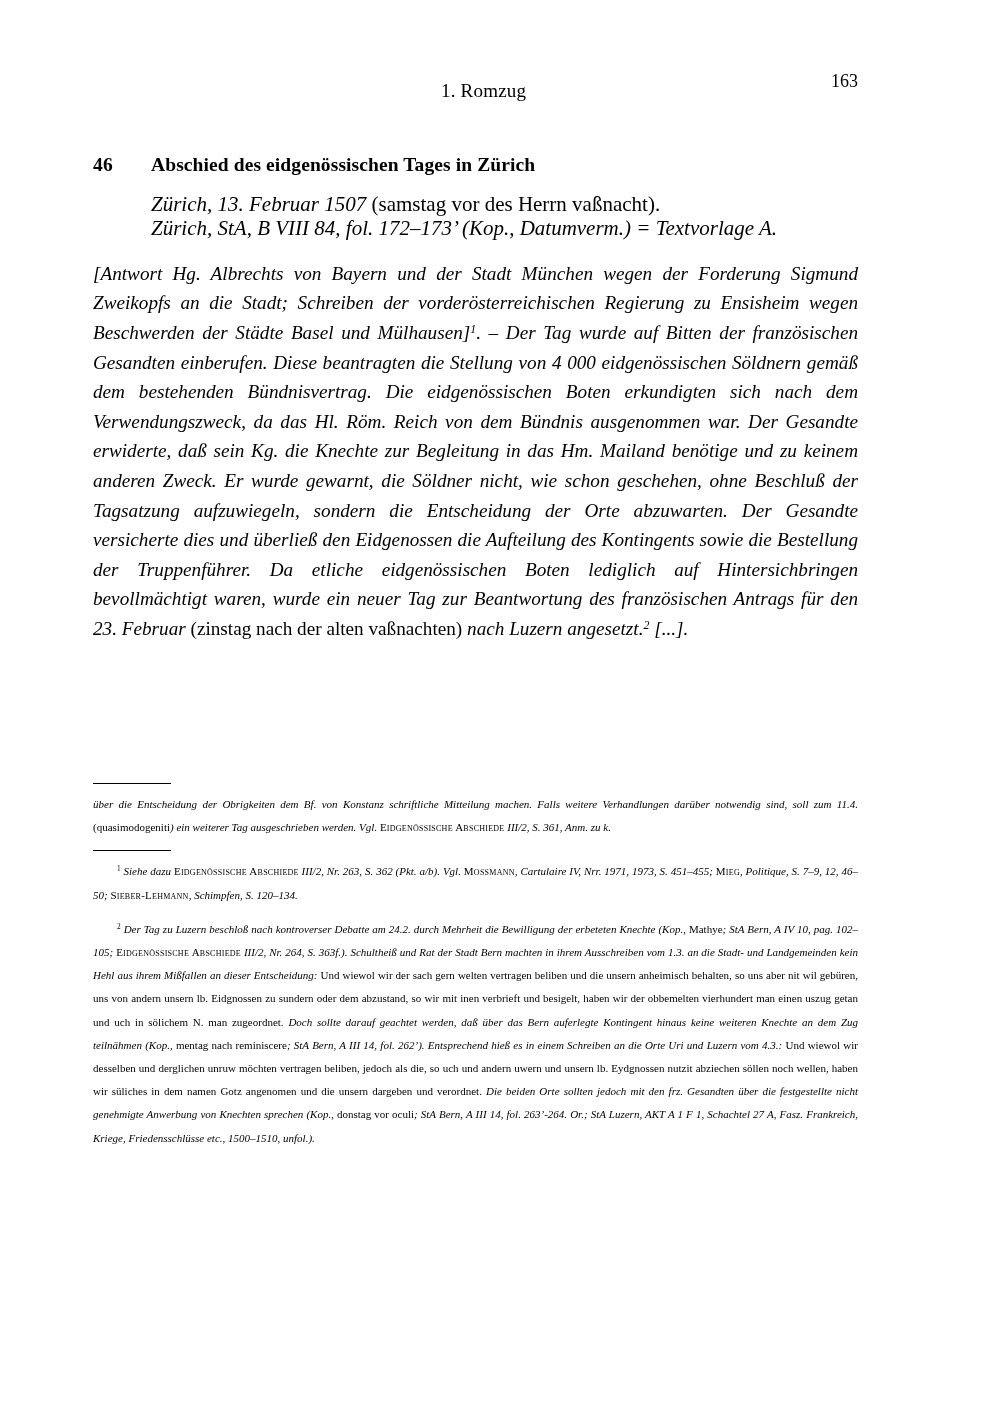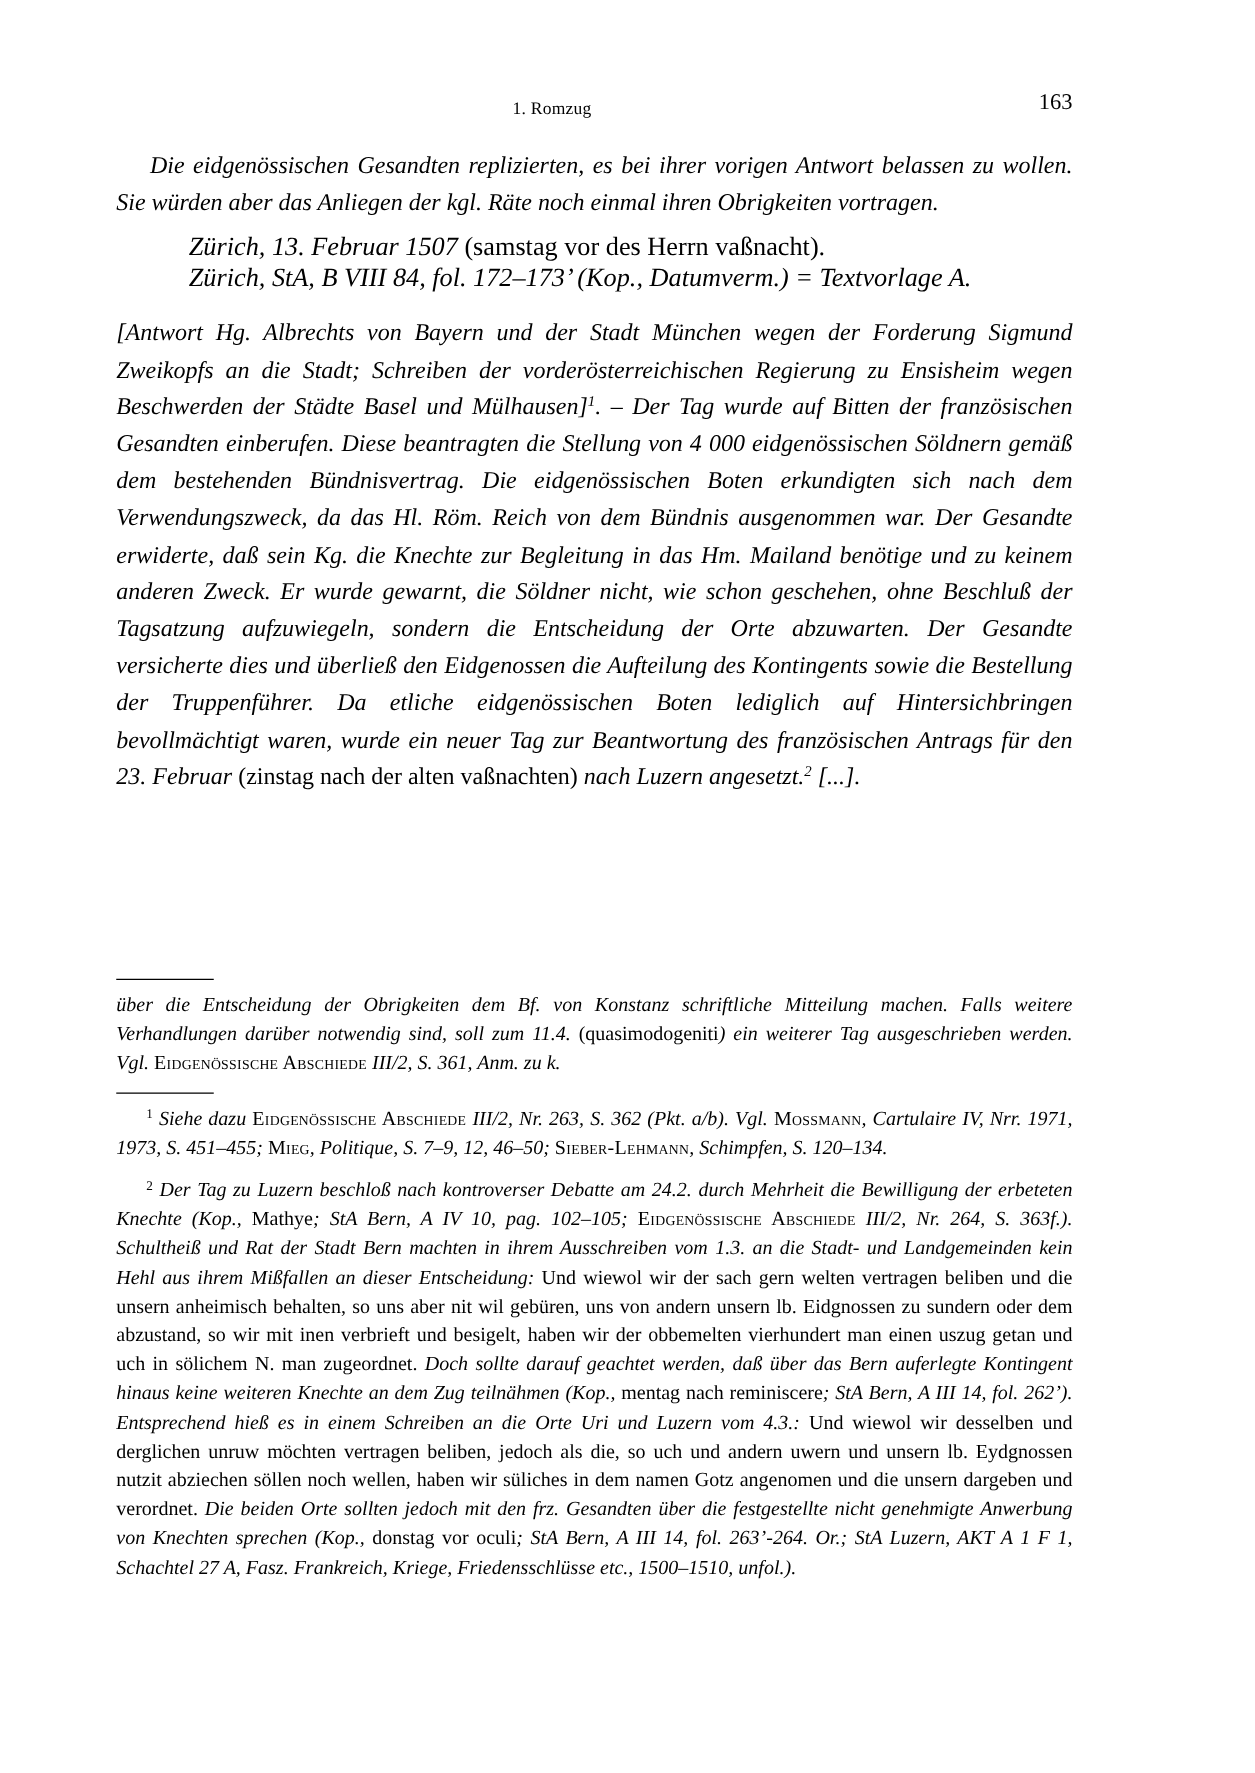--- a/index.html
+++ b/index.html
@@ -27,22 +27,22 @@
     position: absolute;
     left: 93px;
     top: 80px;
     width: 765px;
     height: 24px;
     display: flex;
     align-items: baseline;
   }
   .rh-title {
     position: absolute;
-    left: 317px;
-    font-size: 14px;
+    left: 348px;
+    font-size: 19px;
     letter-spacing: 0.2px;
   }
   .rh-folio {
     position: absolute;
     right: 0;
     font-size: 18px;
     line-height: 1;
     top: -8px;
   }
 
@@ -140,21 +140,21 @@
   }
 
   .fn-rule {
     width: 78px;
     height: 0;
     border-top: 1.3px solid #000;
     margin: 0 0 9px 0;
   }
 
   .fn {
-    font-size: 16px;
+    font-size: 11px;
     line-height: 23.2px;
     text-align: justify;
     text-justify: inter-word;
     font-style: italic;
   }
   .fn.carry { margin-bottom: 0; }
 
   .fn-block { margin-top: 11px; }
   .fn-block .fn { text-indent: 24px; }
 
@@ -174,22 +174,25 @@
 
 <div class="page">
 
   <div class="running-head">
     <span class="rh-title">1. Romzug</span>
     <span class="rh-folio">163</span>
   </div>
 
   <div class="textblock">
 
-    <p class="body-italic intro-para">Die eidgenössischen Gesandten replizierten, es bei ihrer vorigen Antwort belassen zu wollen. Sie würden aber das Anliegen der kgl. Räte noch einmal ihren Obrigkeiten vortragen.</p>
-
+
+    <div class="doc-heading">
+      <span class="doc-number">46</span>
+      <span class="doc-title">Abschied des eidgenössischen Tages in Zürich</span>
+    </div>
 
 
     <div class="source-lines">
       <div class="ln"><span>Zürich, 13. Februar 1507</span><span class="rom"> (samstag vor des Herrn vaßnacht).</span></div>
       <div class="ln">Zürich, StA, B VIII 84, fol. 172–173’ (Kop., Datumverm.) = Textvorlage A.</div>
     </div>
 
     <p class="body-italic regest-body"><span>[Antwort Hg. Albrechts von Bayern und der Stadt München wegen der Forderung Sigmund Zweikopfs an die Stadt; Schreiben der vorderösterreichischen Regierung zu Ensisheim wegen Beschwerden der Städte Basel und Mülhausen]</span><sup>1</sup><span>. – Der Tag wurde auf Bitten der französischen Gesandten einberufen. Diese beantragten die Stellung von 4 000 eidgenössischen Söldnern gemäß dem bestehenden Bündnisvertrag. Die eidgenössischen Boten erkundigten sich nach dem Verwendungszweck, da das Hl. Röm. Reich von dem Bündnis ausgenommen war. Der Gesandte erwiderte, daß sein Kg. die Knechte zur Begleitung in das Hm. Mailand benötige und zu keinem anderen Zweck. Er wurde gewarnt, die Söldner nicht, wie schon geschehen, ohne Beschluß der Tagsatzung aufzuwiegeln, sondern die Entscheidung der Orte abzuwarten. Der Gesandte versicherte dies und überließ den Eidgenossen die Aufteilung des Kontingents sowie die Bestellung der Truppenführer. Da etliche eidgenössischen Boten lediglich auf Hintersichbringen bevollmächtigt waren, wurde ein neuer Tag zur Beantwortung des französischen Antrags für den 23. Februar</span><span class="rom"> (zinstag nach der alten vaßnachten) </span><span>nach Luzern angesetzt.</span><sup>2</sup><span> [...].</span></p>
 
   </div>

